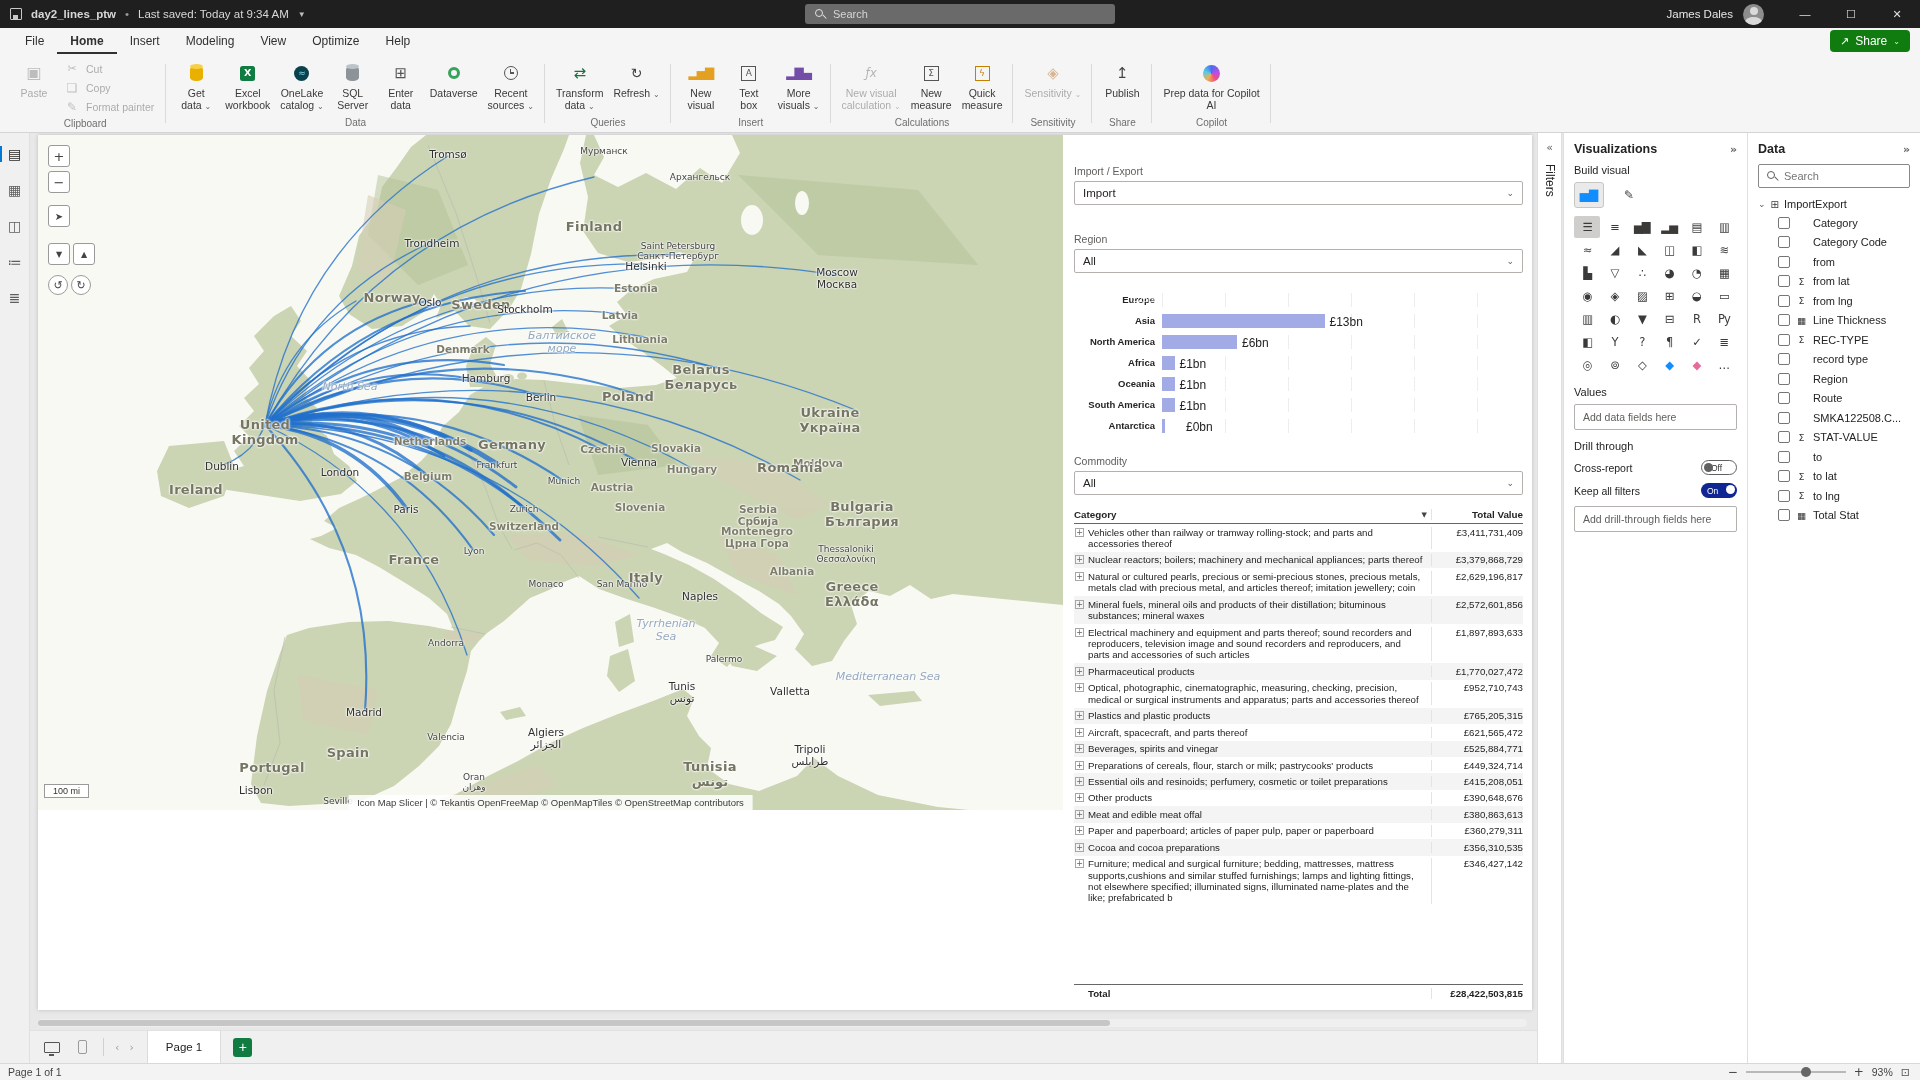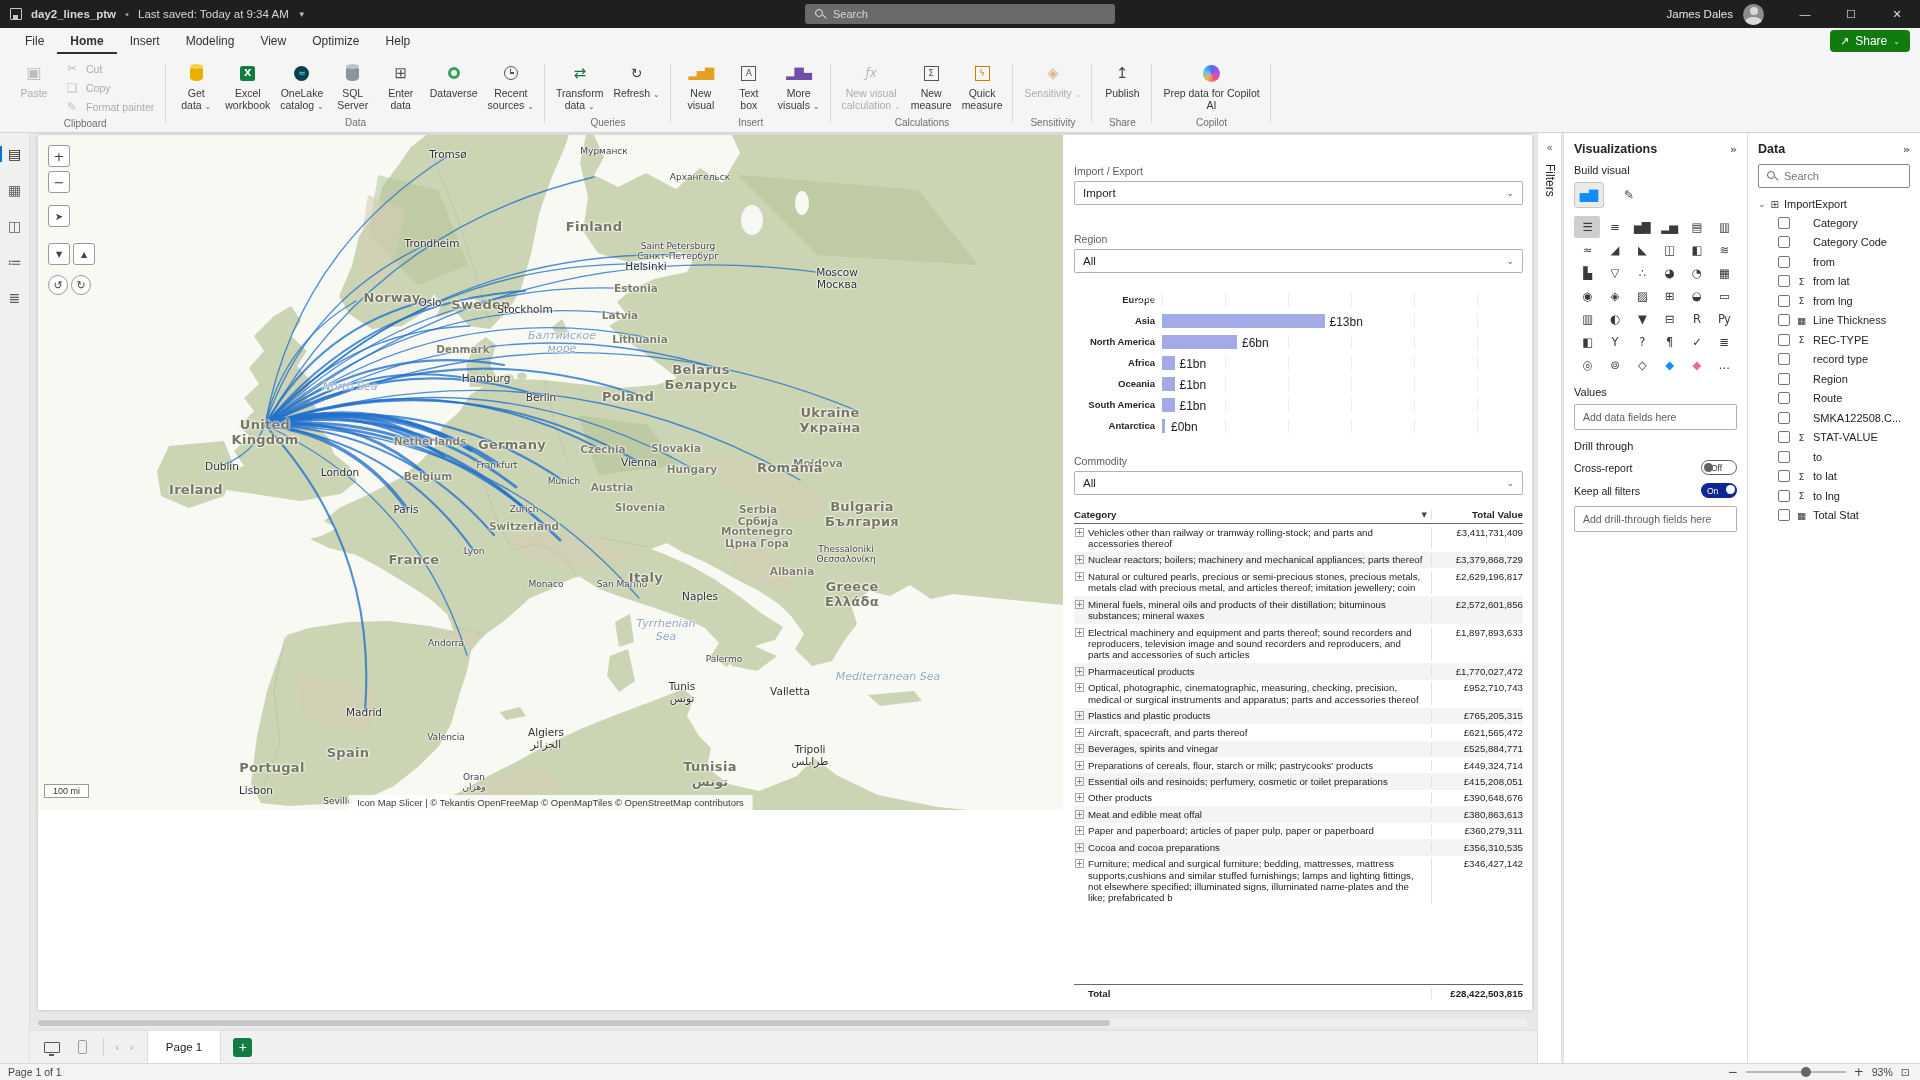--- a/index.html
+++ b/index.html
@@ -658,21 +658,21 @@
             <span class="bc-cat">South America</span>
             <span class="bc-area">
               <span class="bc-bar" style="width: 12.5px; background: rgb(163, 171, 230);"></span>
               <span class="bc-val-out" style="left: 17.5px;">£1bn</span>
             </span>
           </div>
           <div class="bc-row">
             <span class="bc-cat">Antarctica</span>
             <span class="bc-area">
               <span class="bc-bar" style="width: 3px; background: rgb(163, 171, 230);"></span>
-              <span class="bc-val-out" style="left: 9px;">£0bn</span>
+              <span class="bc-val-out" style="left: 24px;">£0bn</span>
             </span>
           </div>
         </div>
       <div class="gap16"></div>
       <div class="sl-label">Commodity</div>
       <div class="dd-box">
         <span>All</span>
           <span class="chev g">⌄</span>
       </div>
       <div class="gap12"></div>

